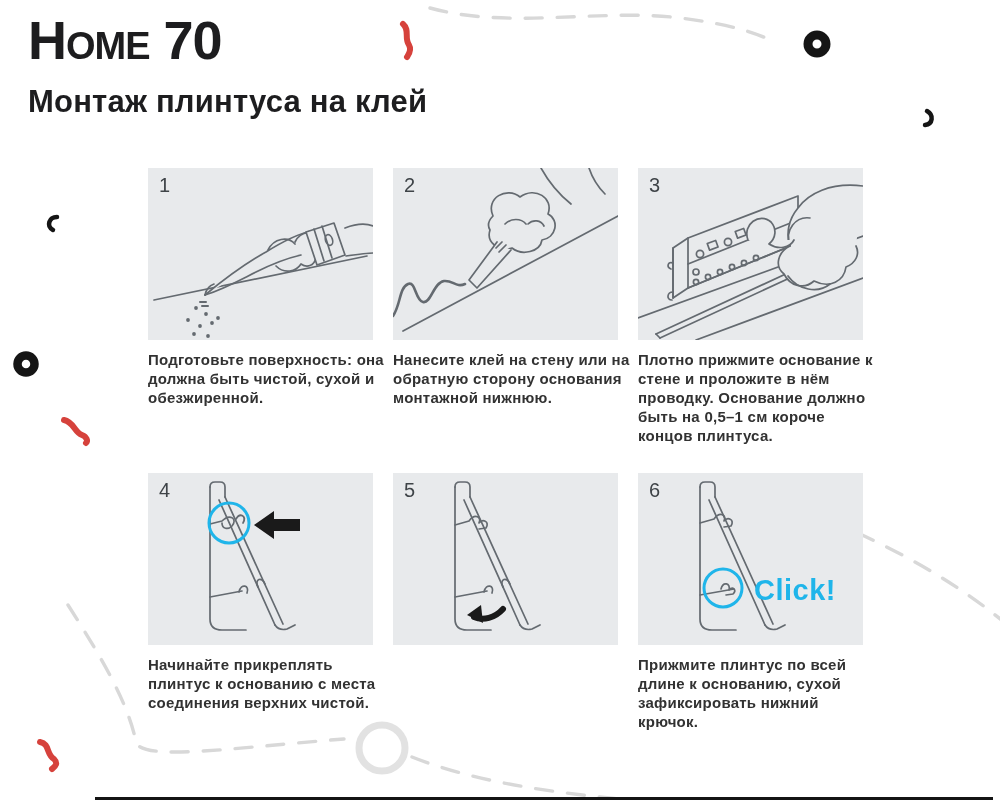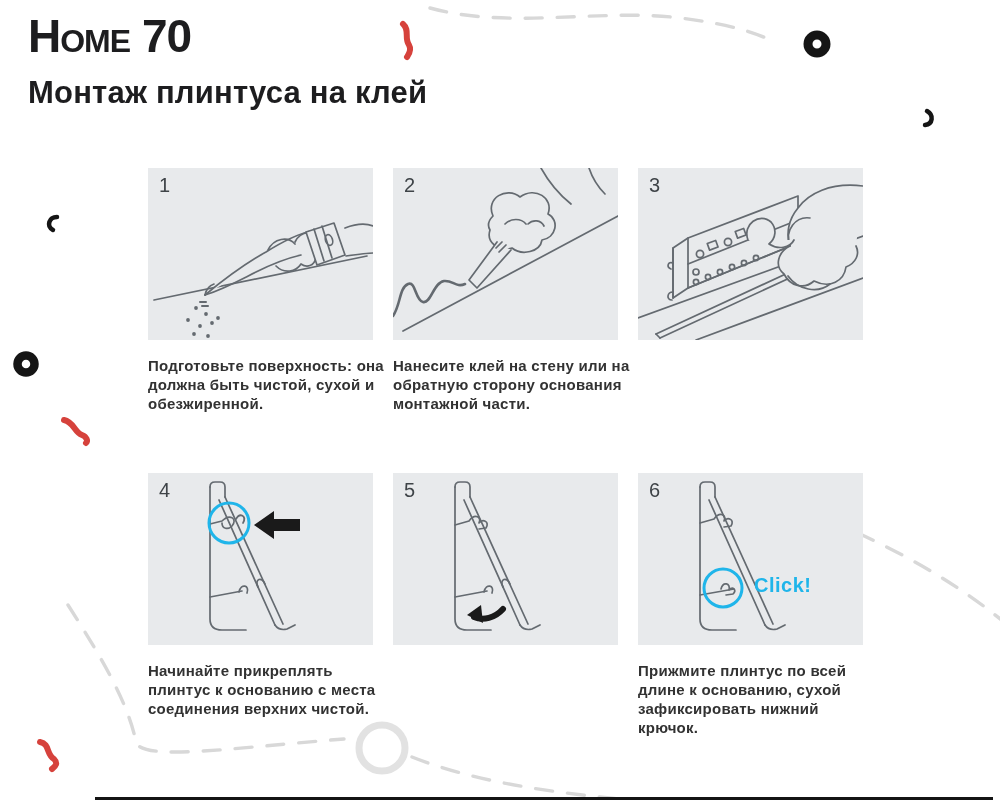--- a/index.html
+++ b/index.html
@@ -2,45 +2,45 @@
 <html><head>
 <meta charset="utf-8">
 <style>
   html,body{margin:0;padding:0;}
   body{
     width:1000px;height:800px;position:relative;background:#ffffff;overflow:hidden;
     font-family:"Liberation Sans","DejaVu Sans",sans-serif;
   }
   .header{position:absolute;left:28px;top:12px;z-index:3;}
   .title{
-    font-variant:small-caps;font-weight:700;font-size:46px;line-height:1.05;
+    font-variant:small-caps;font-weight:700;font-size:54px;line-height:1.05;
     color:#1d1d1f;letter-spacing:-1px;
   }
   .subtitle{
     font-weight:700;font-size:31px;line-height:1.1;color:#1d1d1f;margin-top:16px;letter-spacing:.2px;
   }
   .steps-grid{
     position:absolute;left:148px;top:168px;width:715px;z-index:3;
     display:grid;grid-template-columns:repeat(3,225px);column-gap:20px;
     grid-template-rows:305px auto;
   }
   .step-card{position:relative;width:225px;}
   .panel{
     position:relative;width:225px;height:172px;background:#e8eaec;overflow:hidden;
   }
   .step-num{
     position:absolute;left:11px;top:6px;font-size:20px;font-weight:500;color:#3f4448;z-index:2;
   }
   .caption{
-    margin-top:16px;width:238px;font-size:15px;font-weight:700;line-height:1.27;
+    margin-top:10px;width:238px;font-size:15px;font-weight:700;line-height:1.27;
     color:#323232;letter-spacing:.25px;
   }
   .panel svg{position:absolute;left:0;top:0;}
   .click-label{
-    position:absolute;left:116px;top:101px;font-size:20px;font-weight:700;color:#1fb5ea;
+    position:absolute;left:116px;top:101px;font-size:29px;font-weight:700;color:#1fb5ea;
     letter-spacing:.5px;z-index:2;
   }
   .doodles{position:absolute;left:0;top:0;z-index:1;pointer-events:none;}
 </style>
 </head>
 <body>
 
 <div class="header">
   <div class="title">Home 70</div>
   <div class="subtitle">Монтаж плинтуса на клей</div>
@@ -130,21 +130,21 @@
           <path d="M135,56 C140,51 148,52 151,58"></path>
 
           <path d="M104,74 L76,112 L84,120 L118,82" fill="#e8eaec"></path>
           <path d="M103,80 L109,74"></path>
           <path d="M106,84 L113,77"></path>
 
           <path d="M0,148 C8,136 6,120 15,116 C23,113 22,132 30,134 C38,136 40,115 51,113 C60,112 63,120 72,116" stroke-width="2.6"></path>
         </g>
       </svg>
     </div>
-    <p class="caption">Нанесите клей на стену или на обратную сторону основания монтажной части.</p>
+    <p class="caption">Нанесите клей на стену или на обратную сторону основания монтажной нижнюю.</p>
   </div>
 
   <div class="step-card">
     <div class="panel">
       <span class="step-num">3</span>
       <svg width="225" height="172" viewBox="0 0 225 172">
         <g stroke="#646a70" stroke-width="1.7" fill="none" stroke-linecap="round" stroke-linejoin="round">
 
           <path d="M0,150 L225,68"></path>
           <path d="M58,172 L225,110"></path>
@@ -176,20 +176,21 @@
           <path d="M35,95 C30,93 28,99 33,101"></path>
           <path d="M35,124 C29,124 28,132 34,132"></path>
 
           <path d="M225,18 C192,14 170,26 160,40 C150,52 148,66 152,78 C140,84 136,98 146,106 C152,118 166,122 176,113 C192,121 206,113 208,99 C218,95 222,86 218,78" fill="#e8eaec"></path>
           <path d="M152,78 C146,62 158,48 172,50"></path>
           <path d="M110,72 C104,56 122,44 133,54 C139,61 138,70 131,76 C140,82 152,80 156,72" fill="#e8eaec"></path>
           <path d="M150,108 C160,122 180,126 192,116"></path>
         </g>
       </svg>
     </div>
+    <p class="caption">Плотно прижмите основание к стене и проложите в нём проводку. Основание должно быть на 0,5–1 см короче концов плинтуса.</p>
   </div>
 
   <div class="step-card">
     <div class="panel">
       <span class="step-num">4</span>
       <svg width="225" height="172" viewBox="0 0 225 172">
         <g stroke="#646a70" stroke-width="1.7" fill="none" stroke-linecap="round" stroke-linejoin="round">
           <path d="M62,14 L62,146 Q62,157 74,157 L98,157"></path>
           <path d="M62,14 Q62,9 67,9 L72,9 Q77,9 77,14 L77,24"></path>
           <path d="M77,24 L135,151"></path>

